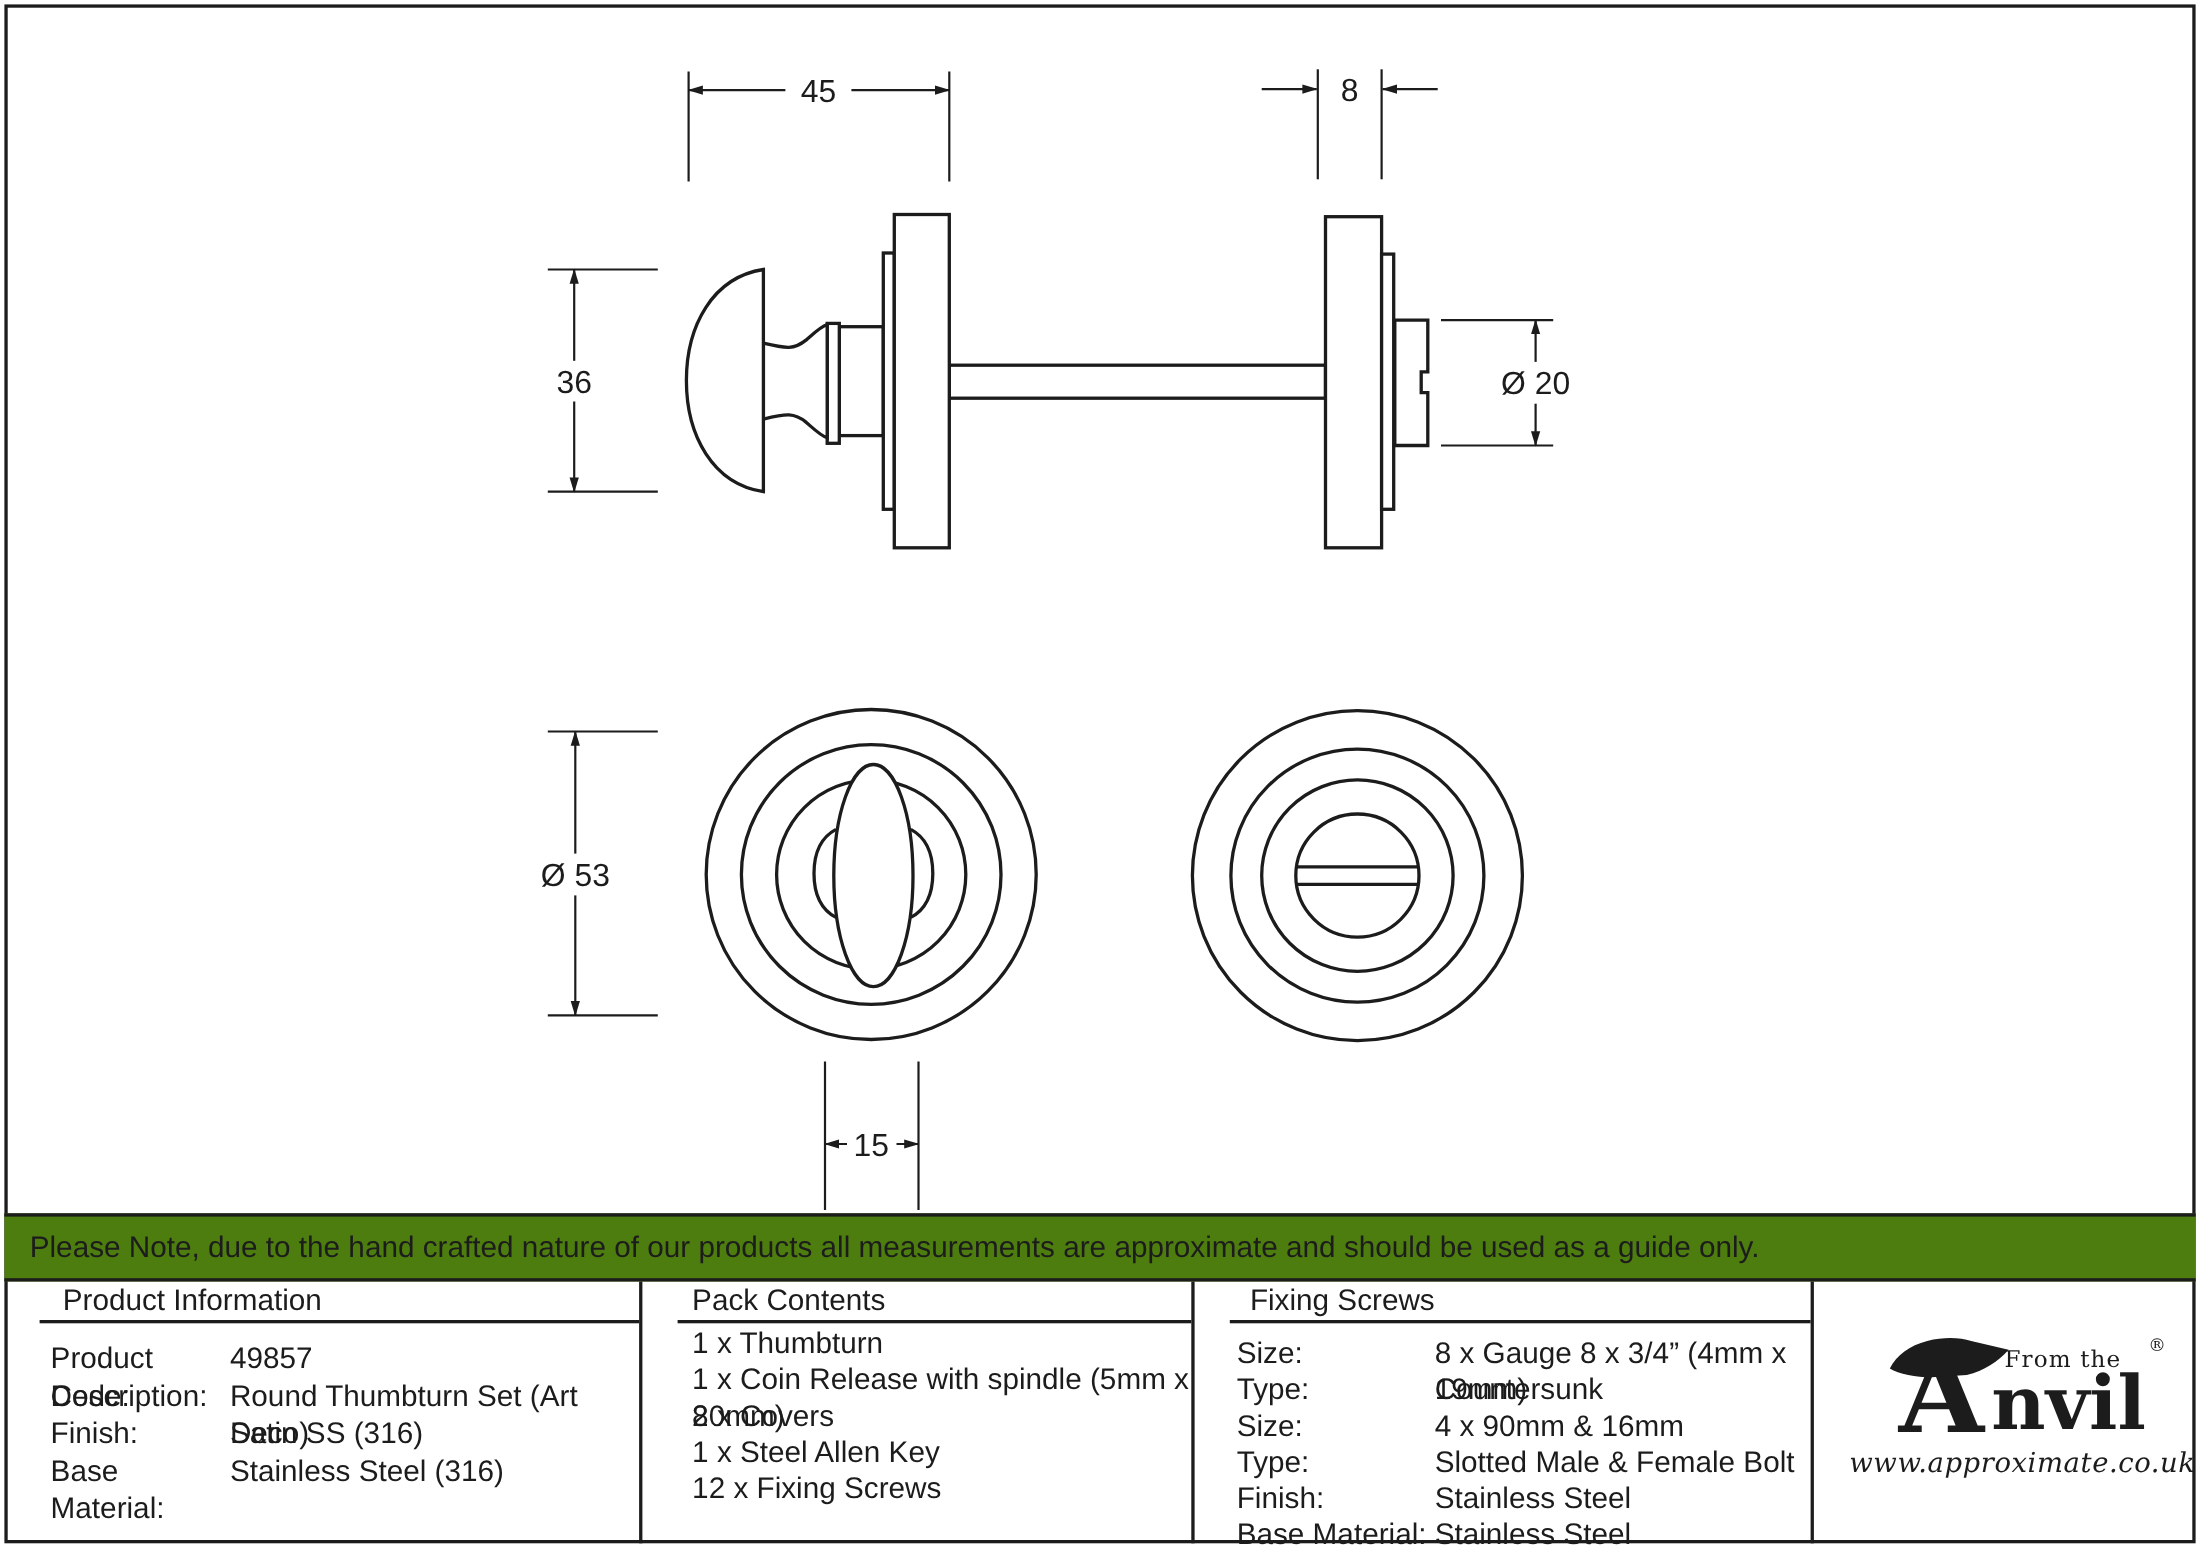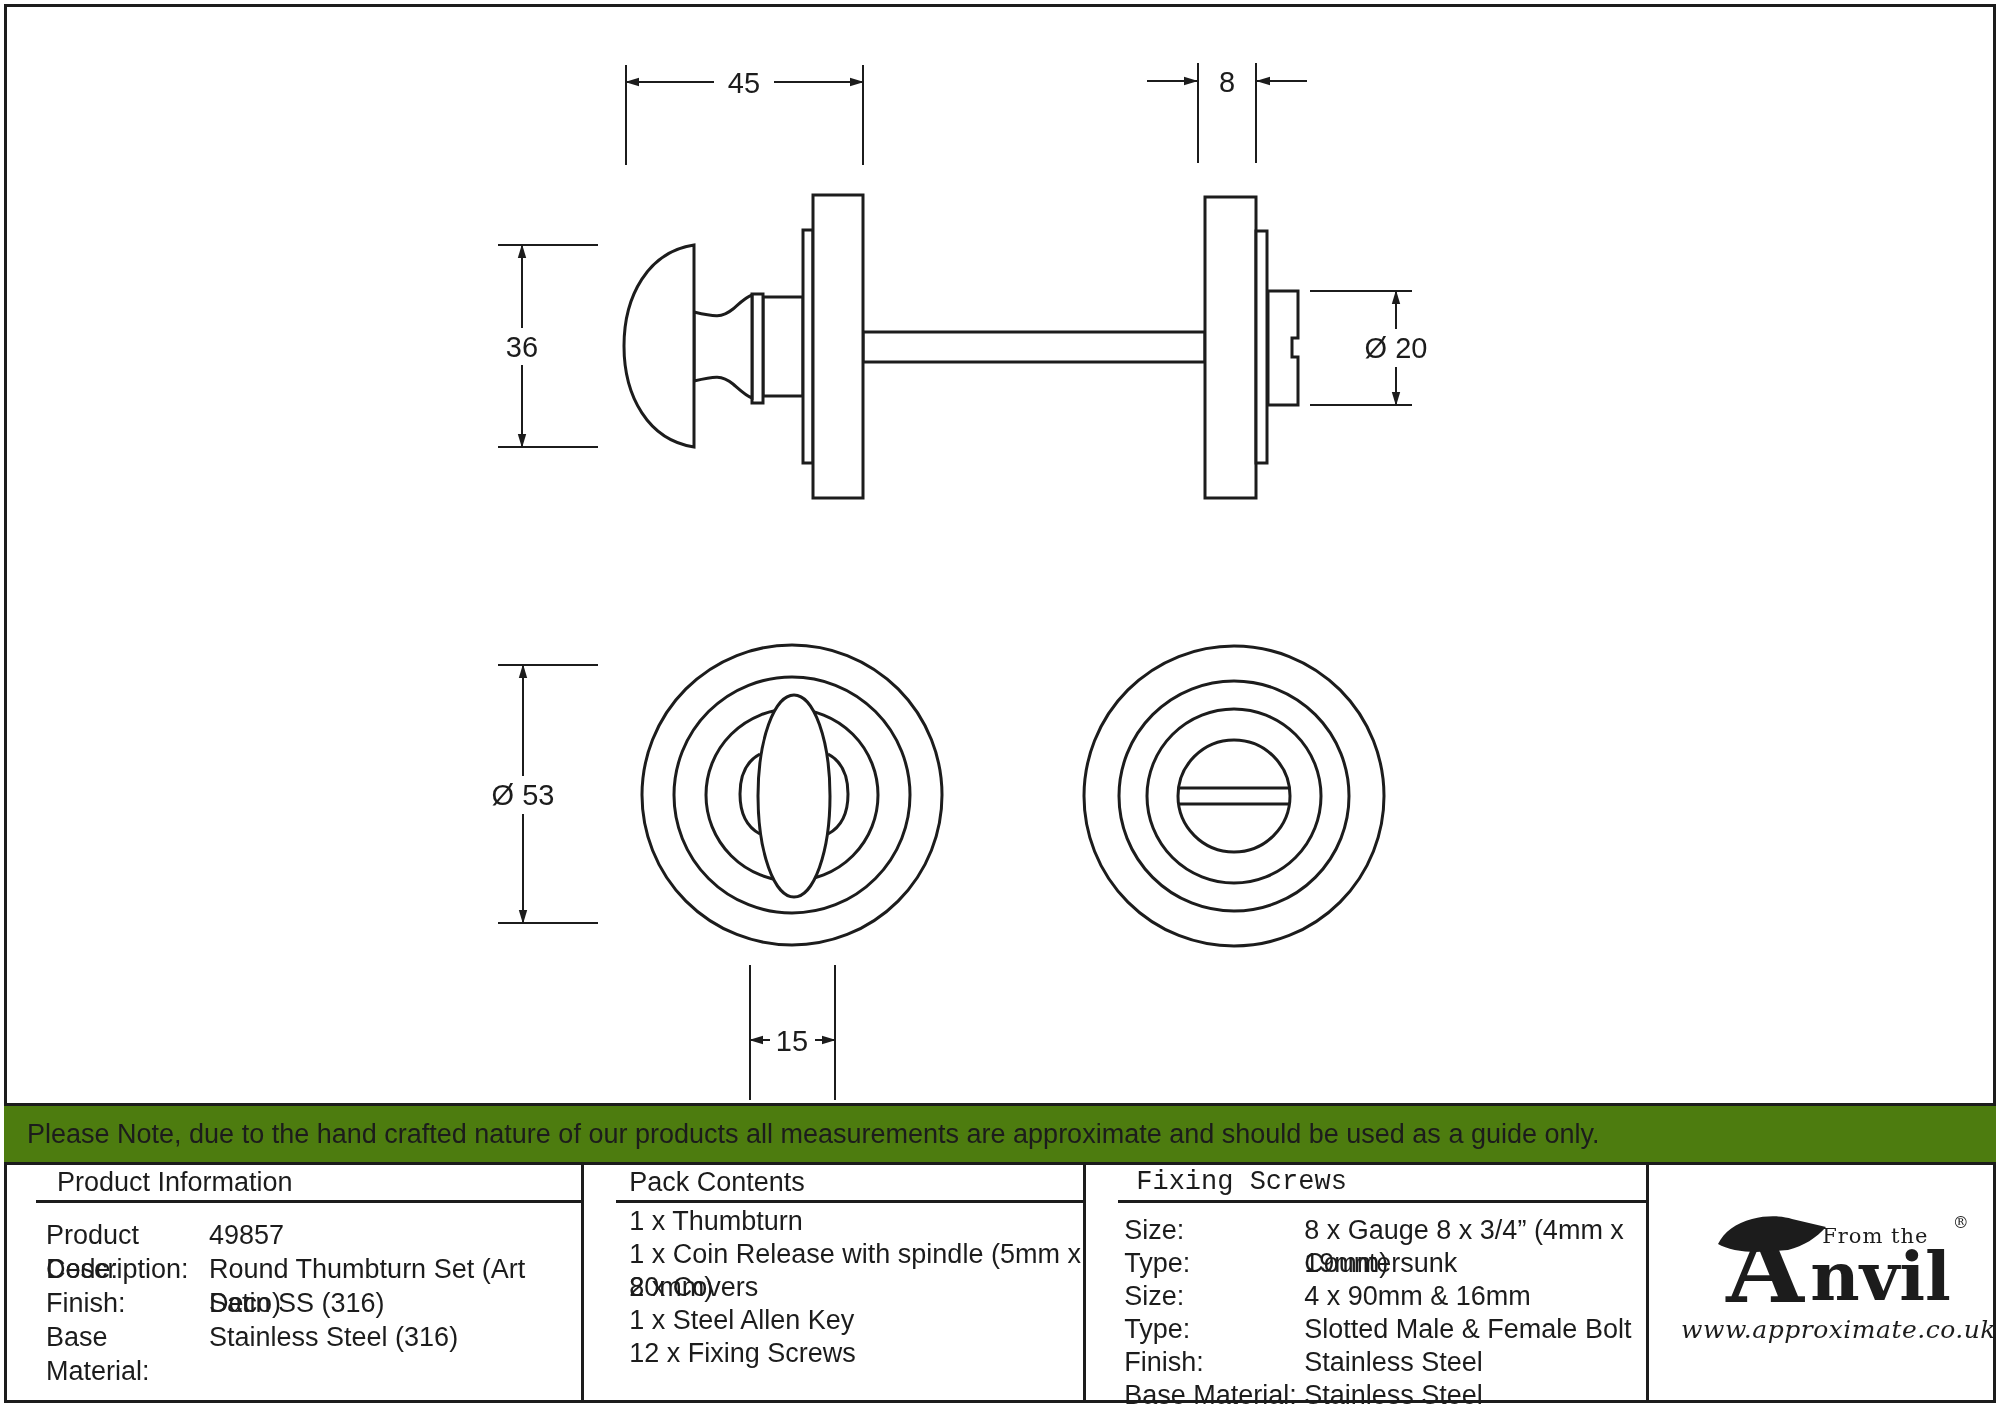--- a/index.html
+++ b/index.html
@@ -160,21 +160,21 @@
     <div class="list-rows">
       <div class="list-row">1 x Thumbturn</div>
       <div class="list-row">1 x Coin Release with spindle (5mm x 80mm)</div>
       <div class="list-row">2 x Covers</div>
       <div class="list-row">1 x Steel Allen Key</div>
       <div class="list-row">12 x Fixing Screws</div>
     </div>
   </div>
 
   <div class="col col-fix">
-    <div class="col-header" style="padding-left:18px;font-family:Liberation Mono, monospace;">Fixing Screws</div>
+    <div class="col-header" style="padding-left:18px;">Fixing Screws</div>
     <div class="kv-rows">
       <div class="kv-row">
         <span class="kv-label">Size:</span>
         <span class="kv-value">8 x Gauge 8 x 3/4” (4mm x 19mm)</span>
       </div>
       <div class="kv-row">
         <span class="kv-label">Type:</span>
         <span class="kv-value">Countersunk</span>
       </div>
       <div class="kv-row">

